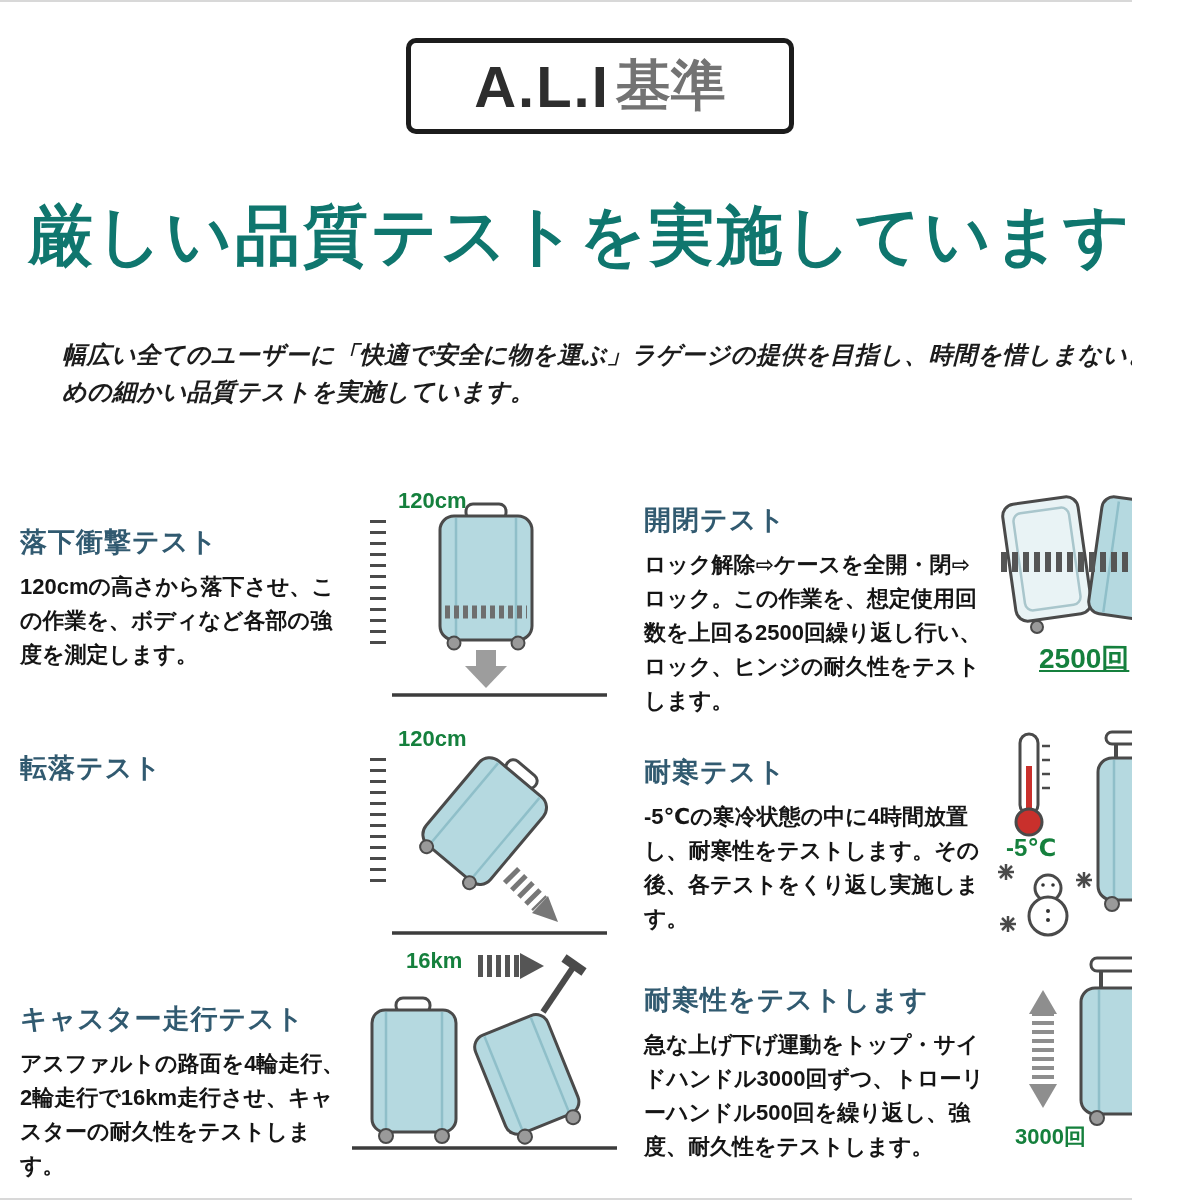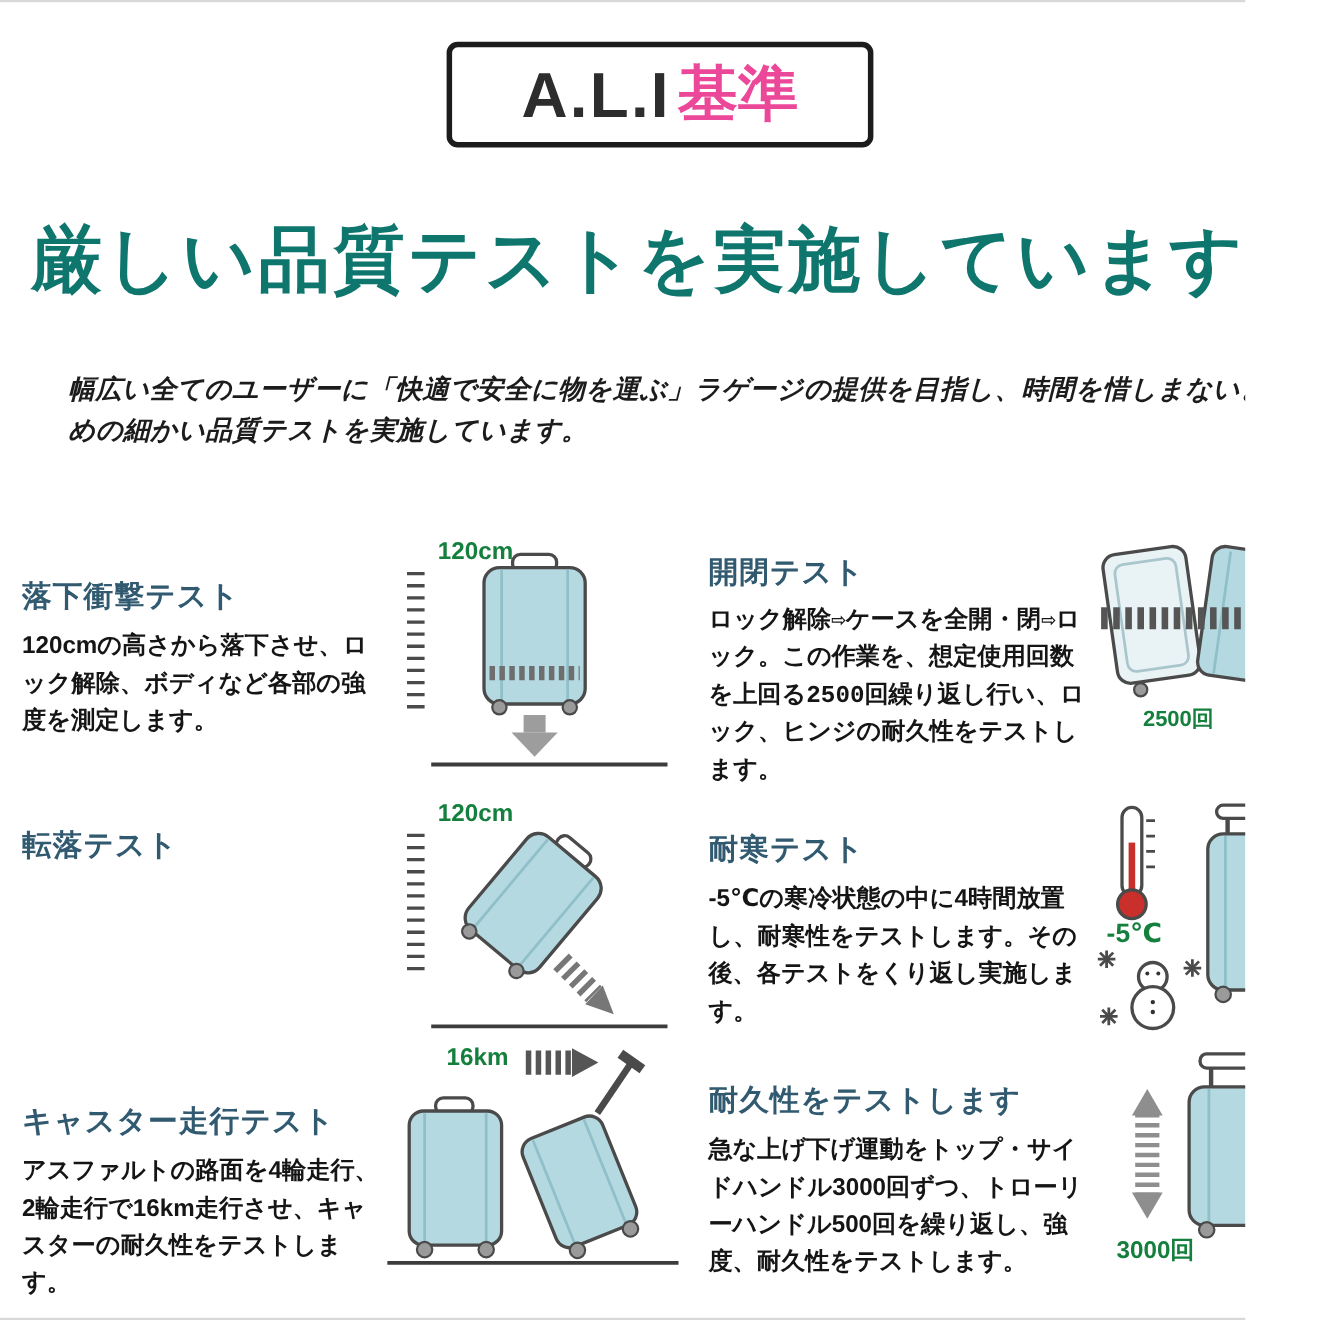--- a/index.html
+++ b/index.html
@@ -8,52 +8,52 @@
     position:relative; width:1132px; height:1200px; background:#ffffff;
     font-family:"Liberation Sans","DejaVu Sans",sans-serif; overflow:hidden;
     border-top:2px solid #d8d8d8; border-bottom:2px solid #d8d8d8;
   }
   .logo-box {
     position:absolute; left:406px; top:36px; width:388px; height:96px;
     border:5px solid #1c1c1c; border-radius:10px;
     display:flex; align-items:center; justify-content:center; gap:6px;
   }
   .logo-latin { font-size:58px; font-weight:900; color:#2d2d2d; letter-spacing:2px; }
-  .logo-kanji { font-size:55px; font-weight:900; color:#ec4899; }
+  .logo-kanji { font-size:55px; font-weight:900; color:#737373; }
   .main-heading {
     position:absolute; left:28px; top:190px; width:1150px;
     font-size:65px; font-weight:900; color:#0f766e; letter-spacing:3px; white-space:nowrap;
   }
   .intro {
     position:absolute; left:62px; top:334px; width:1092px;
     font-size:24px; font-weight:700; line-height:1.56; color:#1c1c1c; letter-spacing:0.5px;font-style:italic;
   }
   .test-text { position:absolute; width:332px; }
   .test-title { font-size:27px; font-weight:800; color:#315a70; margin-bottom:10px; letter-spacing:1px; }
   .test-desc  { font-size:22px; font-weight:600; line-height:1.55; color:#151515; }
   .illus { position:absolute; }
   .illus svg { display:block; }
   .annot { position:absolute; font-size:22px; font-weight:800; color:#15803d; white-space:nowrap; }
 
   .t1 { left:20px;  top:522px; }
-  .t2 { left:644px; top:500px; width:342px;font-family:Liberation Mono, monospace; }
+  .t2 { left:644px; top:500px; width:342px; }
   .t3 { left:20px;  top:748px; }
   .t4 { left:644px; top:752px; width:342px; }
   .t5 { left:20px;  top:986px;margin-top:13px; }
   .t6 { left:644px; top:980px; width:342px; }
 
   .i1 { left:362px;  top:488px; width:245px; height:210px; }
   .i2 { left:985px;  top:486px; width:210px; height:200px; }
   .i3 { left:362px;  top:726px; width:245px; height:210px; }
   .i4 { left:992px;  top:728px; width:205px; height:210px; }
   .i5 { left:352px;  top:948px; width:265px; height:212px; }
   .i6 { left:1015px; top:948px; width:180px; height:205px; }
 
   .a1 { left:36px; top:-2px; }
-  .a2 { left:54px; top:152px; font-size:20px; }
+  .a2 { left:54px; top:152px; font-size:28px;text-decoration:underline; }
   .a3 { left:36px; top:-2px; }
   .a4 { left:14px; top:104px; font-size:24px; }
   .a5 { left:54px; top:-2px; }
   .a6 { left:0px;  top:172px; }
 </style>
 </head>
 <body>
 
 <div class="page">
 
@@ -61,21 +61,21 @@
     <span class="logo-latin">A.L.I</span>
     <span class="logo-kanji">基準</span>
   </div>
 
   <h1 class="main-heading">厳しい品質テストを実施しています</h1>
 
   <p class="intro">幅広い全てのユーザーに「快適で安全に物を運ぶ」ラゲージの提供を目指し、時間を惜しまないきめの細かい品質テストを実施しています。</p>
 
   <div class="test-text t1">
     <div class="test-title">落下衝撃テスト</div>
-    <p class="test-desc">120cmの高さから落下させ、ロック解除、ボディなど各部の強度を測定します。</p>
+    <p class="test-desc">120cmの高さから落下させ、この作業を、ボディなど各部の強度を測定します。</p>
   </div>
   <div class="illus i1">
     <span class="annot a1">120cm</span>
     <svg viewBox="0 0 245 210" width="245" height="210">
       <line x1="16" y1="30" x2="16" y2="160" stroke="#4a4a4a" stroke-width="16" stroke-dasharray="3 8"></line>
       <g>
         <rect x="104" y="14" width="40" height="16" rx="7" fill="none" stroke="#4a4a4a" stroke-width="3"></rect>
         <rect x="78" y="26" width="92" height="124" rx="14" fill="#b5d9e0" stroke="#4a4a4a" stroke-width="3"></rect>
         <line x1="94" y1="28" x2="94" y2="148" stroke="#8fbfc9" stroke-width="2.5"></line>
         <line x1="154" y1="28" x2="154" y2="148" stroke="#8fbfc9" stroke-width="2.5"></line>
@@ -215,21 +215,21 @@
           <circle cx="226" cy="188" r="7" fill="#9a9a9a" stroke="#4a4a4a" stroke-width="2"></circle>
         </g>
         <line x1="191" y1="62" x2="222" y2="16" stroke="#4a4a4a" stroke-width="6"></line>
         <line x1="212" y1="8" x2="232" y2="22" stroke="#4a4a4a" stroke-width="9"></line>
       </g>
       <line x1="0" y1="198" x2="265" y2="198" stroke="#3c3c3c" stroke-width="3.5"></line>
     </svg>
   </div>
 
   <div class="test-text t6">
-    <div class="test-title">耐久性をテストします</div>
+    <div class="test-title">耐寒性をテストします</div>
     <p class="test-desc">急な上げ下げ運動をトップ・サイドハンドル3000回ずつ、トローリーハンドル500回を繰り返し、強度、耐久性をテストします。</p>
   </div>
   <div class="illus i6">
     <svg viewBox="0 0 180 205" width="180" height="205">
       <g fill="#8e8e8e">
         <line x1="28" y1="62" x2="28" y2="136" stroke="#8e8e8e" stroke-width="22" stroke-dasharray="4 5"></line>
         <polygon points="14,64 42,64 28,40"></polygon>
         <polygon points="14,134 42,134 28,158"></polygon>
       </g>
       <g>

